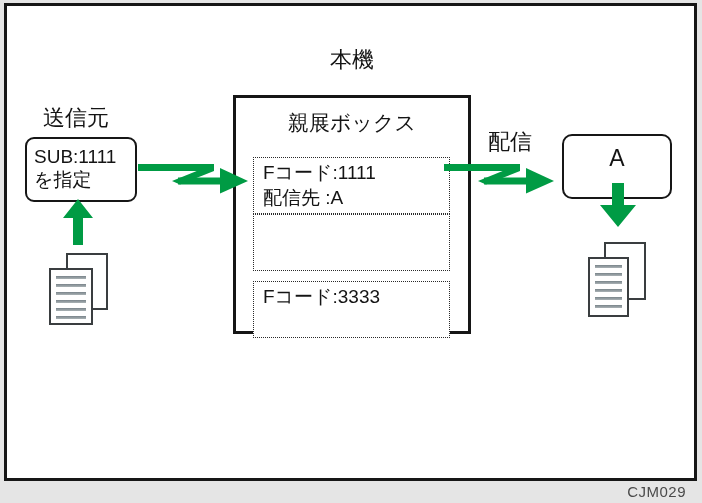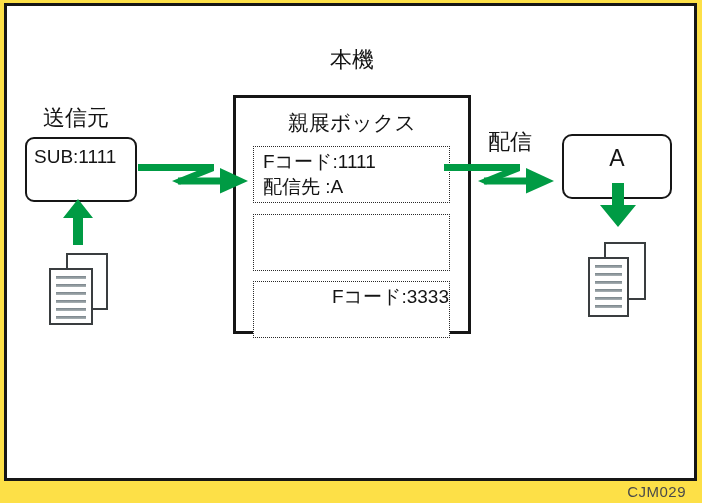--- a/index.html
+++ b/index.html
@@ -1,18 +1,18 @@
 <!DOCTYPE html>
 <html><head>
 <meta charset="utf-8">
 <style>
   * { margin:0; padding:0; box-sizing:border-box; }
   html,body { background:#fff; }
   body { font-family:"Liberation Sans","DejaVu Sans",sans-serif; color:#141414; }
-  .canvas { position:relative; width:702px; height:503px; background:#fde047; overflow:hidden; }
+  .canvas { position:relative; width:702px; height:503px; background:#e5e5e5; overflow:hidden; }
 
   .frame { position:absolute; left:4px; top:3px; width:693px; height:478px;
            border:3px solid #161616; background:#fff; }
 
   .lbl { position:absolute; white-space:nowrap; font-size:22px; line-height:24px;
          text-align:center; color:#141414; }
   .machine-lbl { left:233px; top:48px; width:238px; }
   .sender-lbl  { left:20px;  top:106px; width:112px; }
   .delivery-lbl{ left:460px; top:130px; width:100px; }
   .dest-lbl    { left:562px; top:104px; width:110px; }
@@ -21,21 +21,21 @@
              border:2px solid #161616; border-radius:9px; background:#fff;
              font-size:19px; line-height:23px; padding:6px 0 0 7px; }
 
   .machine-box { position:absolute; left:233px; top:95px; width:238px; height:239px;
                  border:3px solid #161616; background:#fff; }
   .box-title { position:absolute; left:0; top:13px; width:100%; text-align:center;
                font-size:21px; line-height:24px; }
   .entry { position:absolute; left:17px; width:197px; height:57px;
            border:1px dotted #2a2a2a; background:#fff;
            font-size:19px; line-height:25px; padding:2px 0 0 9px; white-space:nowrap; }
-  .entry-1 { top:48px; } .entry-2 { top:116px; } .entry-3 { top:183px;text-align:right; }
+  .entry-1 { top:59px; } .entry-2 { top:116px; } .entry-3 { top:183px; }
 
   .dest-box { position:absolute; left:562px; top:134px; width:110px; height:65px;
               border:2px solid #161616; border-radius:10px; background:#fff;
               text-align:center; font-size:23px; line-height:26px; padding-top:9px; }
 
   svg.arrow { position:absolute; display:block; }
   .fax1 { left:138px; top:161px; }
   .fax2 { left:444px; top:161px; }
   .up-arrow   { left:63px;  top:199px; }
   .down-arrow { left:600px; top:183px; }
@@ -60,20 +60,21 @@
 
 <div class="canvas">
 
   <div class="frame"></div>
 
   <div class="lbl machine-lbl">本機</div>
   <div class="lbl sender-lbl">送信元</div>
 
   <div class="sub-box">
     <div>SUB:1111</div>
+    <div>を指定</div>
   </div>
 
   <div class="docs docs-left">
     <div class="page page-back"></div>
     <div class="page page-front">
       <div class="dline"></div>
         <div class="dline"></div>
         <div class="dline"></div>
       <div class="dline"></div>
         <div class="dline"></div>

